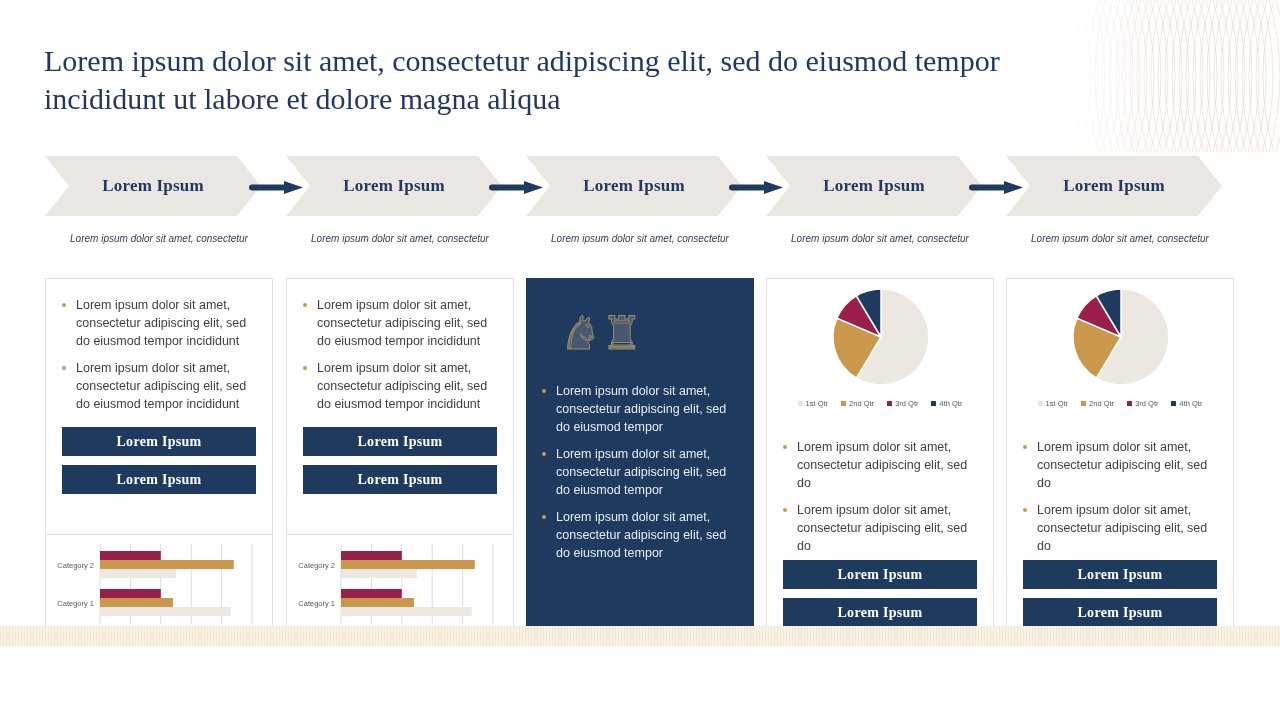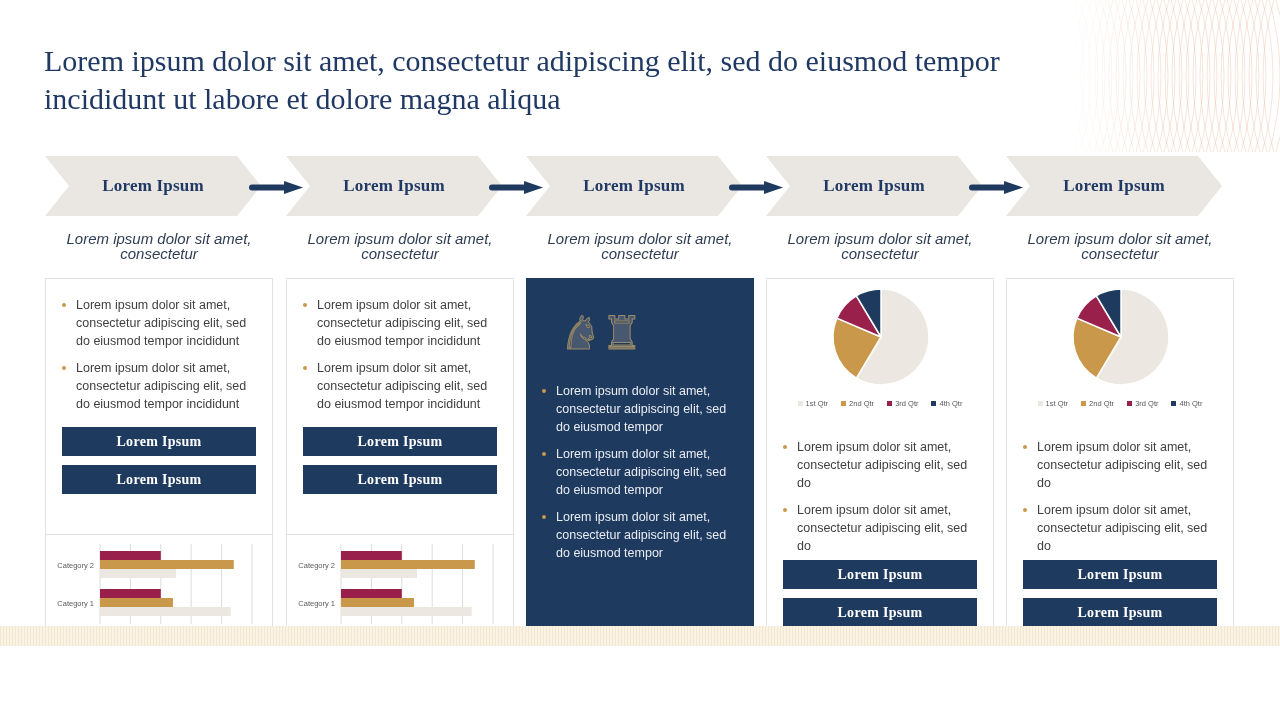--- a/index.html
+++ b/index.html
@@ -12,21 +12,21 @@
          font-size:30px;line-height:38px;color:#1F3864;}
 
   
   .step-chevron{position:absolute;top:156px;width:216px;height:60px;background:#EAE7E2;
     clip-path:polygon(0 0, calc(100% - 24px) 0, 100% 50%, calc(100% - 24px) 100%, 0 100%, 24px 50%);
     display:flex;align-items:center;justify-content:center;}
   .step-chevron span{font-family:"Liberation Serif",serif;font-weight:700;
     font-size:17px;color:#1F3864;letter-spacing:.2px;}
   .step-arrow{position:absolute;top:180px;width:54px;height:13px;}
   .step-sub{position:absolute;top:231px;width:200px;text-align:center;
-    font-style:italic;font-size:15px;line-height:15px;color:#2F3E55;}
+    font-style:italic;font-size:10px;line-height:15px;color:#2F3E55;}
 
   
   .card{position:absolute;top:278px;width:228px;height:370px;background:#fff;
         border:1px solid #E3E2E0;box-sizing:border-box;}
   .card.dark{background:#1E3A5F;border:none;}
 
   .bullets{padding:17px 13px 0 16px;}
   .bullet{display:flex;gap:10px;margin-bottom:9px;
           font-size:12.5px;line-height:18px;color:#3F3F3F;}
   .bullet .dot{width:4px;height:4px;border-radius:50%;background:#C9984A;

